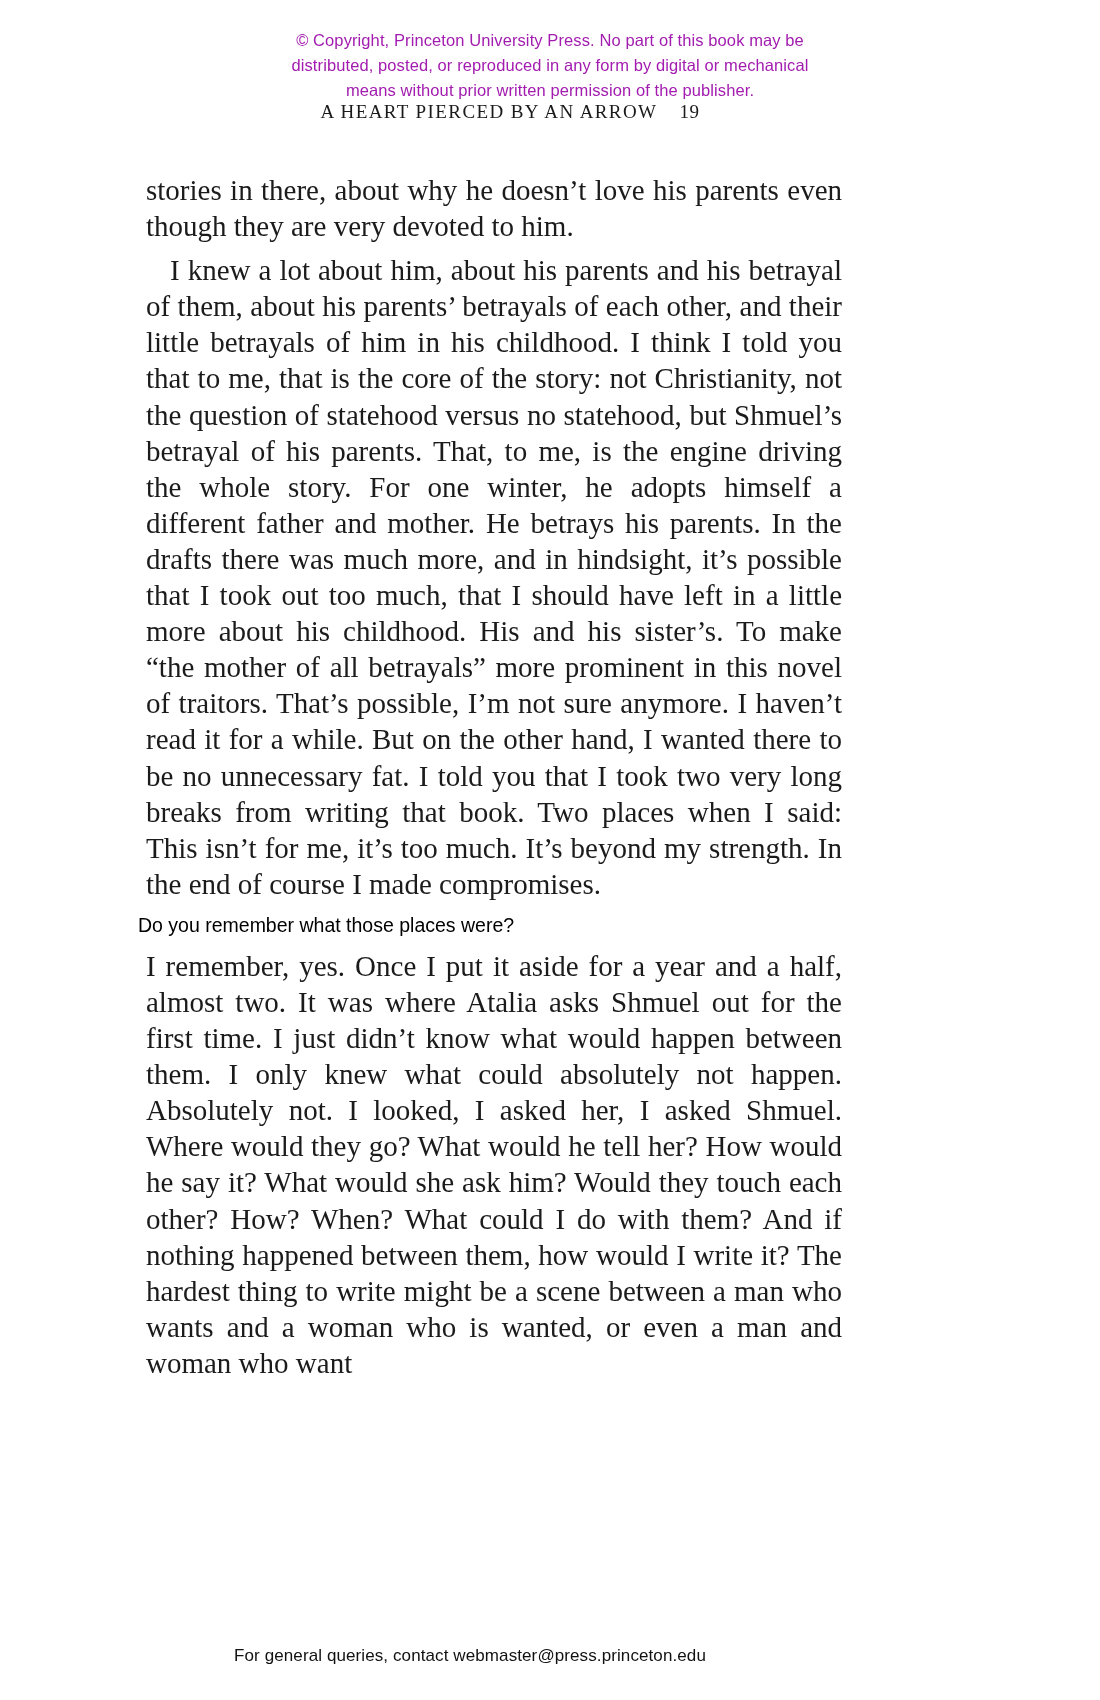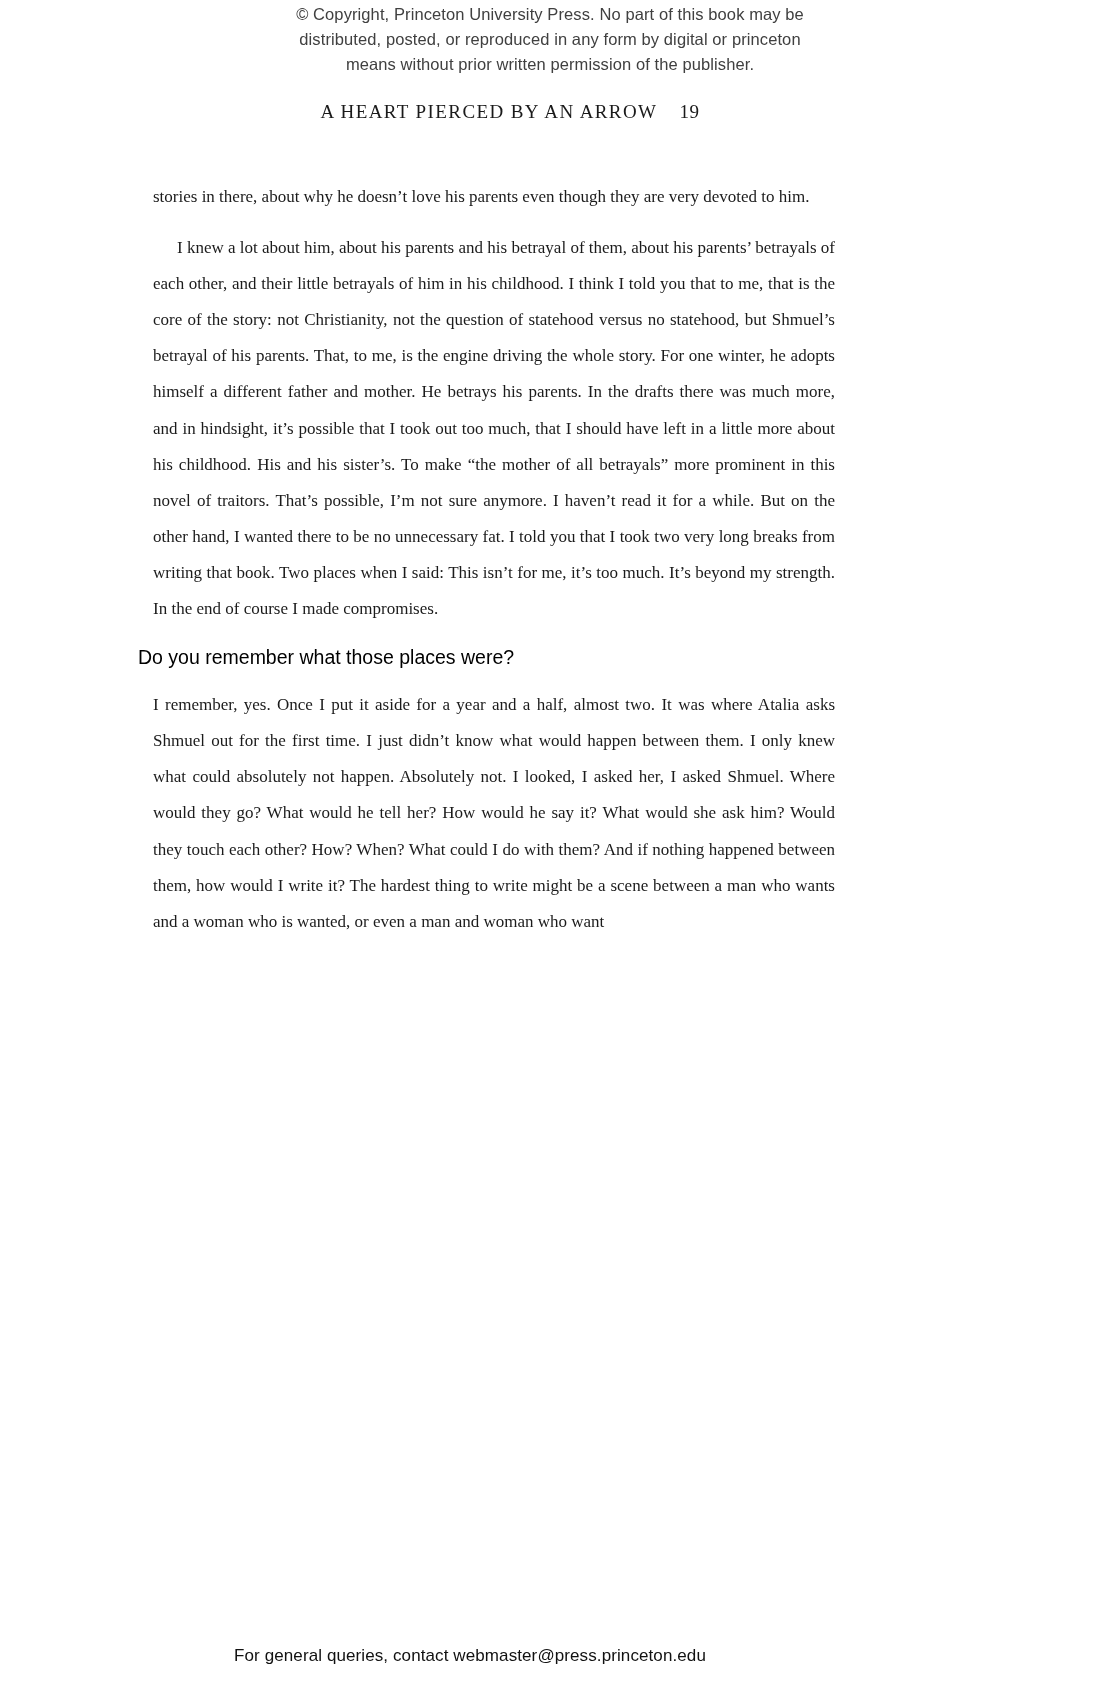--- a/index.html
+++ b/index.html
@@ -16,28 +16,28 @@
     overflow: hidden;
   }
   .page {
     position: relative;
     width: 1100px;
     height: 1700px;
     box-sizing: border-box;
   }
   .copyright-notice {
     position: absolute;
-    top: 2px;
+    top: 28px;
     left: 0;
     width: 1100px;
     text-align: center;
     font-family: "Liberation Sans", sans-serif;
     font-size: 16.5px;
     line-height: 1.52;
-    color: #404040;
+    color: #a21caf;
     letter-spacing: 0.1px;
   }
   .copyright-notice .cn-line {
     display: block;
     white-space: nowrap;
   }
   .running-head {
     position: absolute;
     top: 101px;
     left: 0;
@@ -56,22 +56,22 @@
     margin-left: 22px;
     letter-spacing: 0.6px;
   }
   .body-col {
     position: absolute;
     left: 138px;
     top: 164px;
     width: 712px;
   }
   p.para {
-    margin: 15px;
-    font-size: 17px;
+    margin: 8px;
+    font-size: 29px;
     line-height: 36.1px;
     text-align: justify;
     text-justify: inter-word;
     hyphens: none;
     color: #1b1b1b;
   }
   p.para.indent {
     text-indent: 24px;
   }
   p.question {
@@ -97,21 +97,21 @@
     margin-top: 32px;
   }
 </style>
 </head>
 <body>
 
 <div class="page">
 
   <div class="copyright-notice">
     <span class="cn-line">© Copyright, Princeton University Press. No part of this book may be</span>
-    <span class="cn-line">distributed, posted, or reproduced in any form by digital or princeton</span>
+    <span class="cn-line">distributed, posted, or reproduced in any form by digital or mechanical</span>
     <span class="cn-line">means without prior written permission of the publisher.</span>
   </div>
 
   <div class="running-head">
     <span class="rh-title">A HEART PIERCED BY AN ARROW</span><span class="rh-page">19</span>
   </div>
 
   <div class="body-col">
     <p class="para">stories in there, about why he doesn’t love his parents even though they are very devoted to him.</p>
     <p class="para indent">I knew a lot about him, about his parents and his betrayal of them, about his parents’ betrayals of each other, and their little betrayals of him in his childhood. I think I told you that to me, that is the core of the story: not Christianity, not the question of statehood versus no statehood, but Shmuel’s betrayal of his parents. That, to me, is the engine driving the whole story. For one winter, he adopts himself a different father and mother. He betrays his parents. In the drafts there was much more, and in hindsight, it’s possible that I took out too much, that I should have left in a little more about his childhood. His and his sister’s. To make “the mother of all betrayals” more prominent in this novel of traitors. That’s possible, I’m not sure anymore. I haven’t read it for a while. But on the other hand, I wanted there to be no unnecessary fat. I told you that I took two very long breaks from writing that book. Two places when I said: This isn’t for me, it’s too much. It’s beyond my strength. In the end of course I made compromises.</p>

